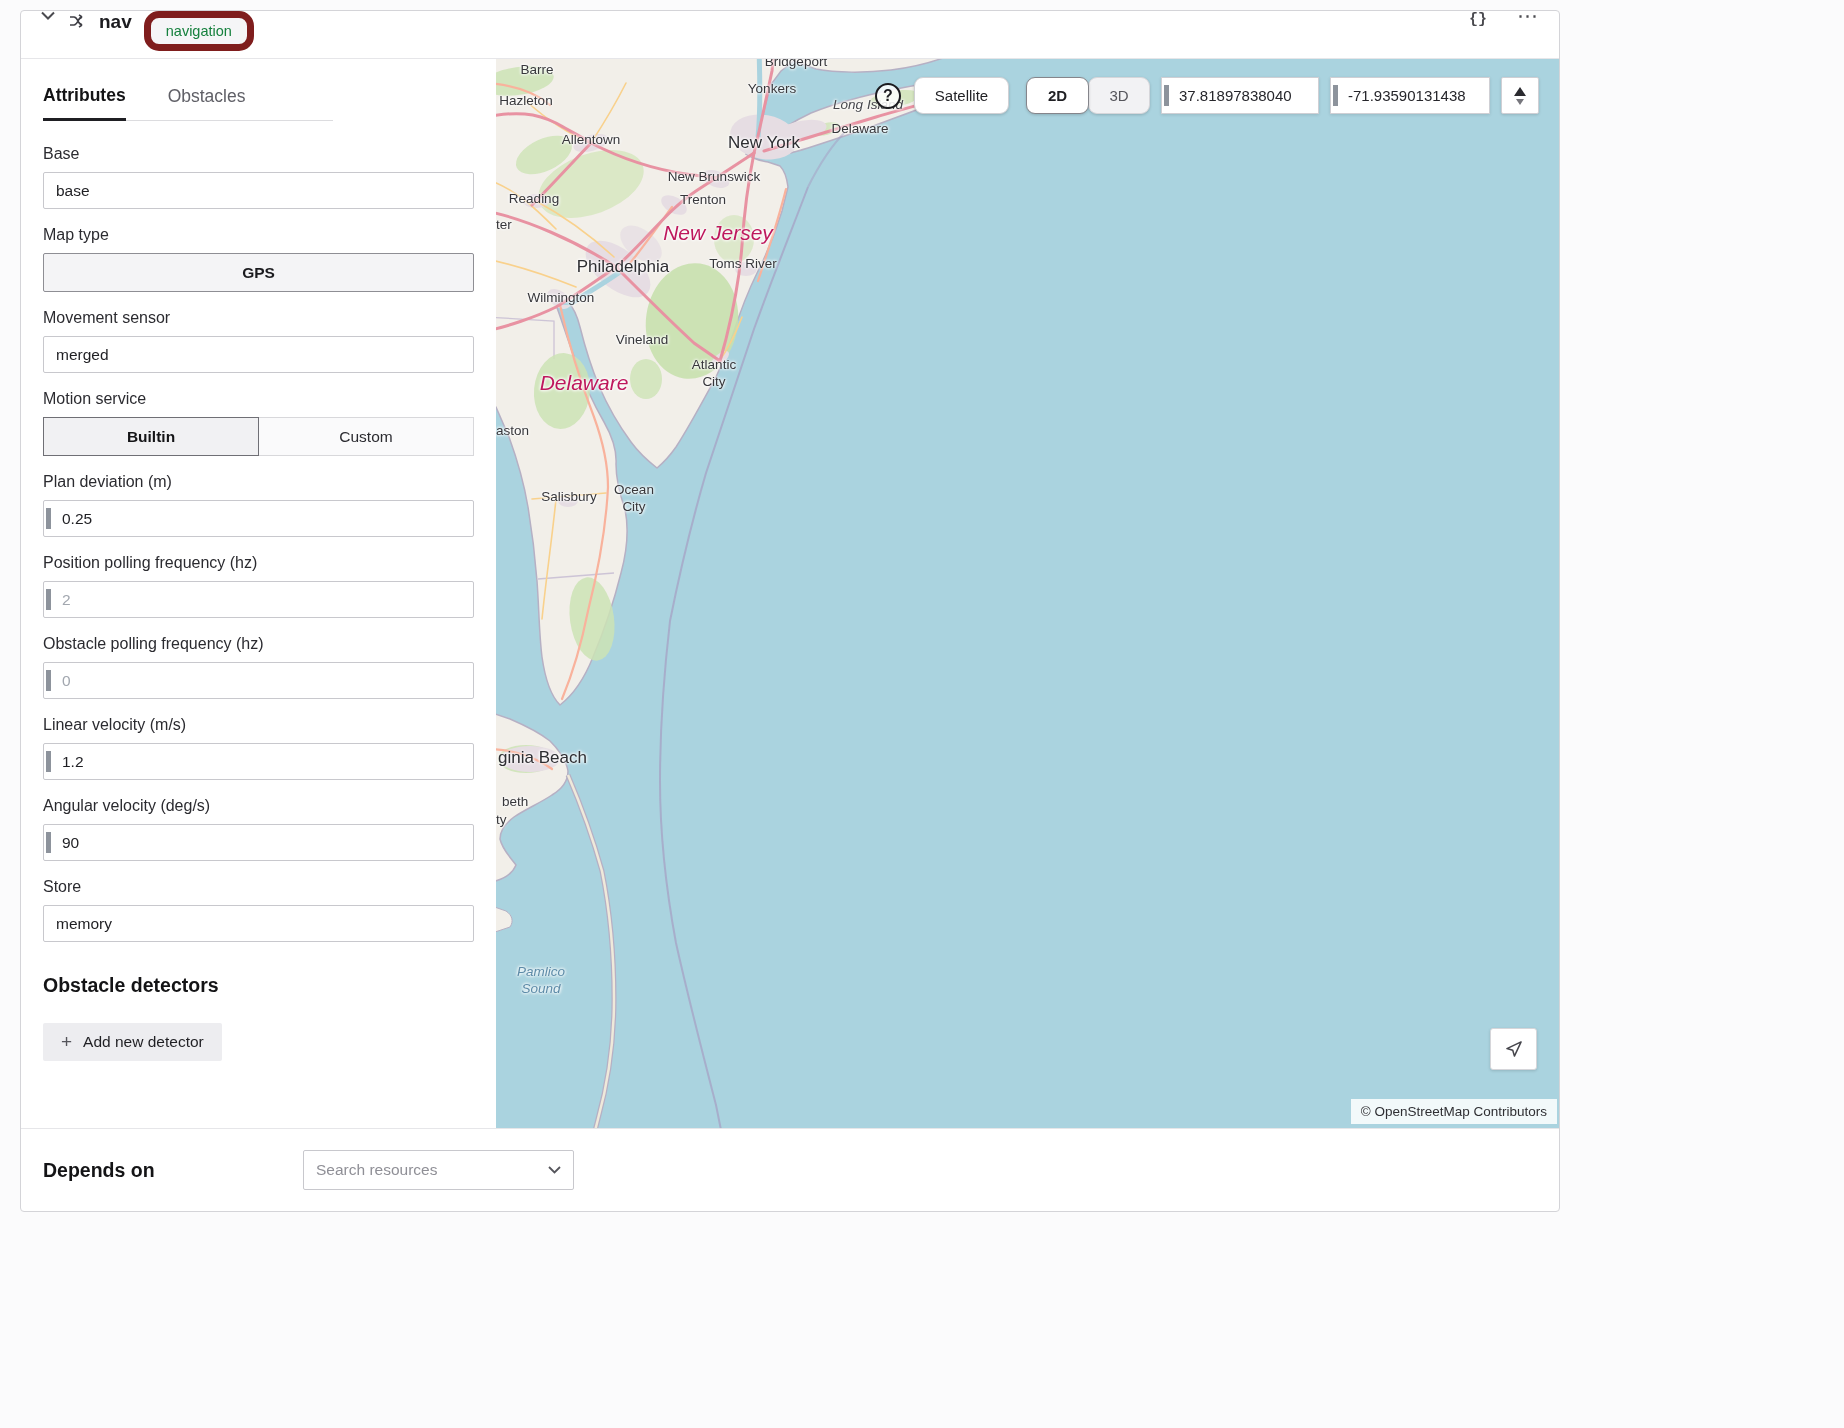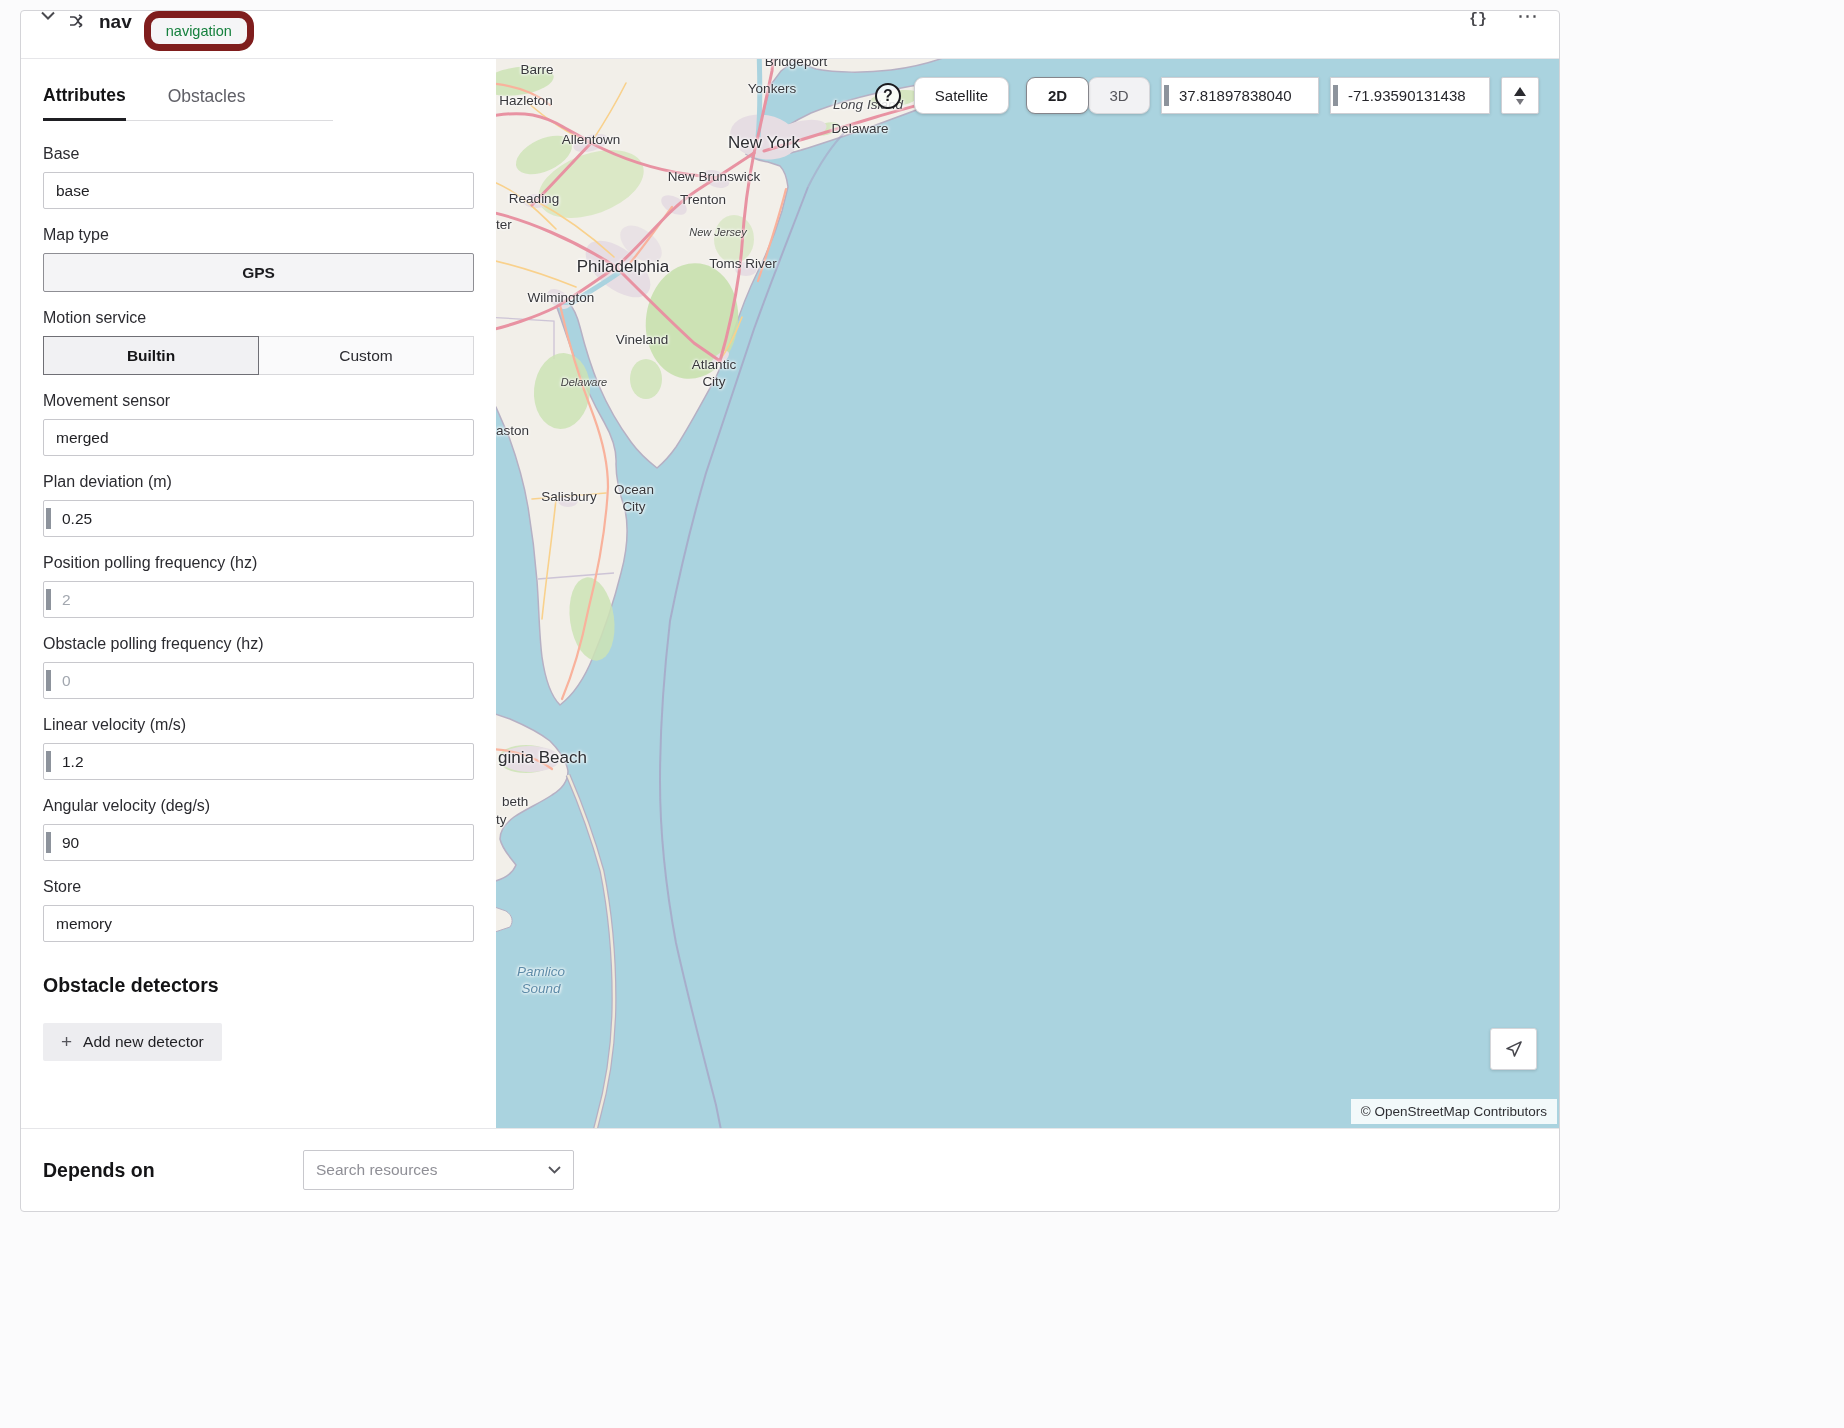--- a/index.html
+++ b/index.html
@@ -59,21 +59,21 @@
   .plus-glyph { font-size:19px; color:#55555b; font-weight:400; }
 
   
   .map { position:relative; flex:1; background:#aad3df; overflow:hidden; }
   .map svg.basemap { position:absolute; inset:0; width:100%; height:100%; display:block; }
   .map-labels-layer { position:absolute; inset:0; pointer-events:none; }
   .map-label { position:absolute; transform:translate(-50%,-50%); font-size:13.5px;
     color:#37373b; white-space:pre; text-align:center; line-height:1.25;
     text-shadow:0 0 3px #fff,0 0 3px #fff,0 0 4px #fff; }
   .map-label.city-lg { font-size:17px; color:#2d2d31; }
-  .map-label.state { font-style:italic; color:#404040; font-size:11px; }
+  .map-label.state { font-style:italic; color:#be185d; font-size:21px; }
   .map-label.water { font-style:italic; color:#5d8ba8; }
   .map-label.island { font-style:italic; color:#47474c; }
   .map-label.left { transform:translate(0,-50%); text-align:left; }
 
   .map-controls { position:absolute; top:18px; right:20px; display:flex; align-items:center; gap:11px; }
   .help-btn { width:26px; height:26px; border-radius:50%; border:2.5px solid #1b1b1f;
     background:rgba(255,255,255,.85); color:#1b1b1f; font-weight:700; font-size:16px;
     display:flex; align-items:center; justify-content:center; cursor:pointer; margin-right:2px; }
   .mbtn { height:37px; background:#fff; border:1px solid #d0d0d4; font-size:15px;
     color:#1f1f23; display:flex; align-items:center; justify-content:center;
@@ -150,30 +150,30 @@
         <label>Base</label>
         <input class="text-input" value="base" style="">
       </div>
 
       <div class="field">
         <label>Map type</label>
         <button class="gps-button">GPS</button>
       </div>
 
       <div class="field">
+        <label>Movement sensor</label>
+        <input class="text-input" value="merged" style="">
+      </div>
+
+      <div class="field">
         <label>Motion service</label>
         <div class="toggle-group">
           <button class="toggle-option selected">Builtin</button>
           <button class="toggle-option unselected">Custom</button>
         </div>
-      </div>
-
-      <div class="field">
-        <label>Movement sensor</label>
-        <input class="text-input" value="merged" style="">
       </div>
 
       <div class="field">
         <label>Plan deviation (m)</label>
         <div class="num-wrap"><input class="text-input" value="0.25" style=""></div>
       </div>
 
       <div class="field">
         <label>Position polling frequency (hz)</label>
         <div class="num-wrap"><input class="text-input" placeholder="2" style=""></div>

